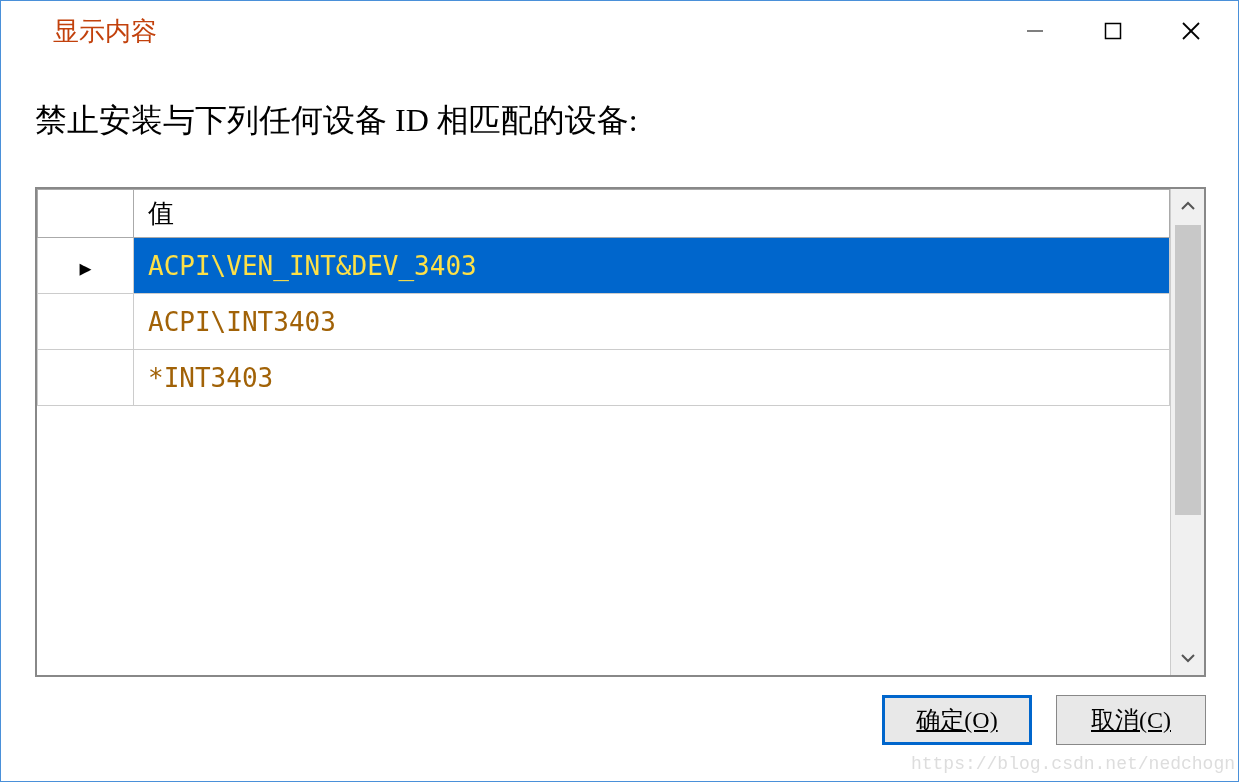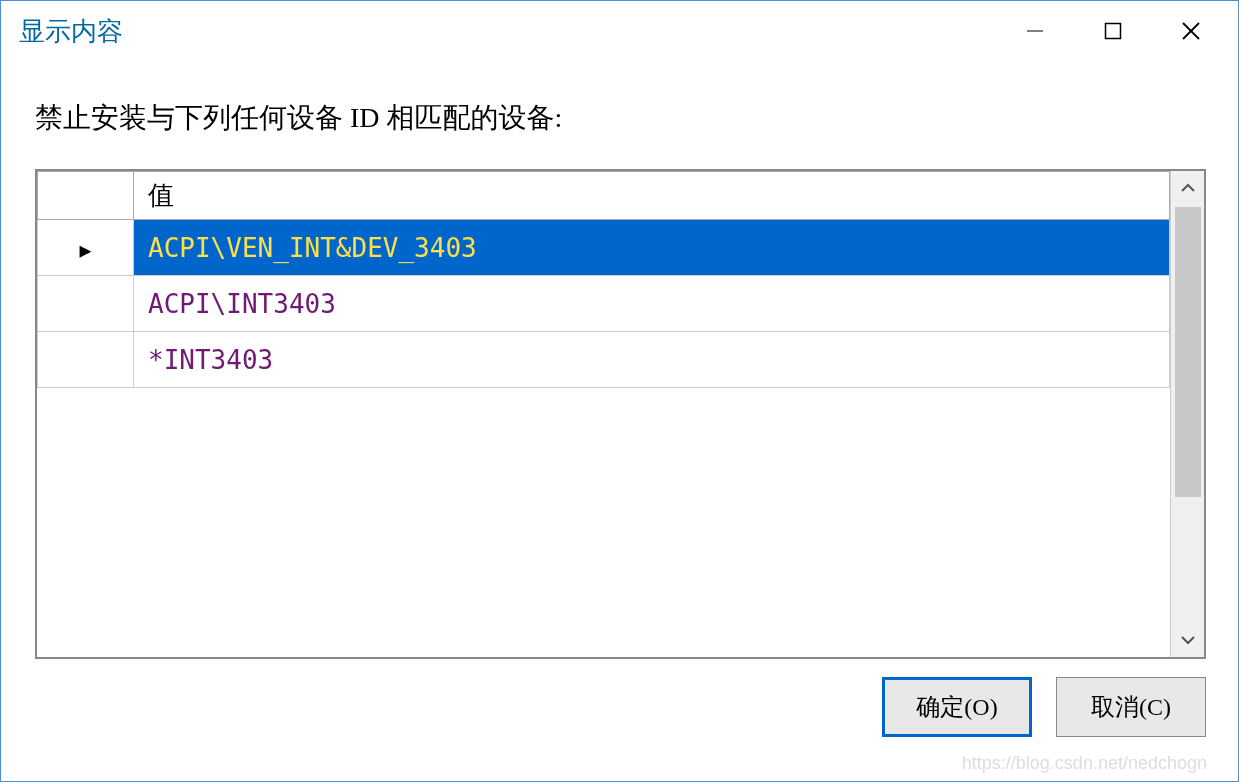--- a/index.html
+++ b/index.html
@@ -17,22 +17,23 @@
     }
     .titlebar {
       height: 60px;
       display: flex;
       align-items: center;
       padding: 0 8px 0 18px;
       background: #ffffff;
     }
     .titlebar-title {
       font-size: 26px;
-      color: #0369a1;
+      color: #c2410c;
       flex: 1;
+      margin-left: 34px;
     }
     .titlebar-controls {
       display: flex;
       align-items: center;
       gap: 0;
     }
     .titlebar-btn {
       width: 78px;
       height: 48px;
       display: flex;
@@ -42,23 +43,23 @@
       background: transparent;
       border: none;
     }
     .titlebar-btn svg {
       display: block;
     }
     .content-area {
       padding: 38px 32px 0 34px;
     }
     .instruction-text {
-      font-size: 28px;
+      font-size: 32px;
       color: #000;
-      margin-bottom: 32px;
+      margin-bottom: 44px;
       font-family: "SimSun", serif;
     }
     .grid-container {
       border: 2px solid #888;
       height: 490px;
       display: flex;
       position: relative;
     }
     .grid-body {
       flex: 1;
@@ -93,21 +94,21 @@
       background: #fff;
       text-align: center;
       vertical-align: middle;
     }
     .grid-row.selected .row-value {
       background: #0066cc;
       color: #fde047;
     }
     .grid-row .row-value {
       background: #fff;
-      color: #701a75;
+      color: #a16207;
     }
     .row-indicator-arrow {
       font-size: 20px;
       color: #000;
     }
     .scrollbar-vertical {
       width: 34px;
       background: #f0f0f0;
       border-left: 1px solid #ccc;
       display: flex;
@@ -134,39 +135,40 @@
       flex: 1;
     }
     .button-row {
       display: flex;
       justify-content: flex-end;
       gap: 24px;
       padding: 18px 32px 0 0;
     }
     .dlg-button {
       min-width: 150px;
-      height: 60px;
+      height: 50px;
       font-size: 24px;
       font-family: "SimSun", serif;
       background: #e8e8e8;
       border: 1px solid #888;
       cursor: pointer;
       padding: 0 24px;
+      text-decoration: underline;
     }
     .dlg-button.primary {
       border: 3px solid #0066cc;
       background: #e8e8e8;
     }
     .watermark {
       position: absolute;
       bottom: 8px;
-      right: 32px;
+      right: 4px;
       font-size: 18px;
       color: #ddd;
-      font-family: Liberation Sans, sans-serif;
+      font-family: Liberation Mono, monospace;
       pointer-events: none;
     }
   </style>
 </head>
 <body>
 
 <div class="titlebar">
   <div class="titlebar-title">显示内容</div>
   <div class="titlebar-controls">
     <button class="titlebar-btn">

